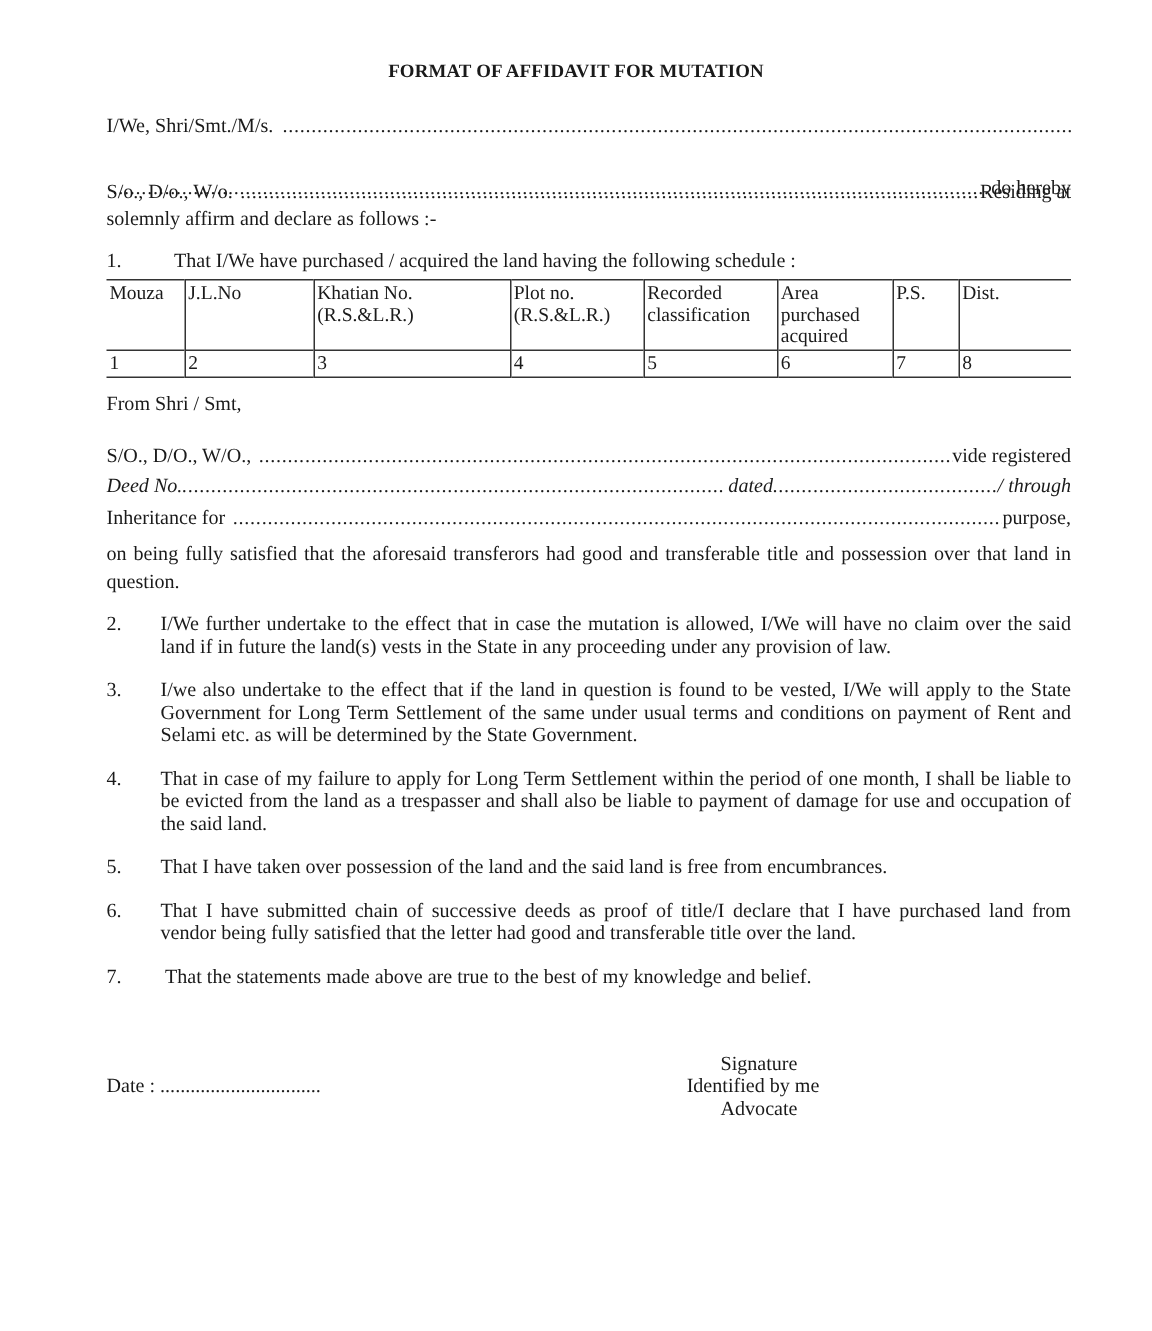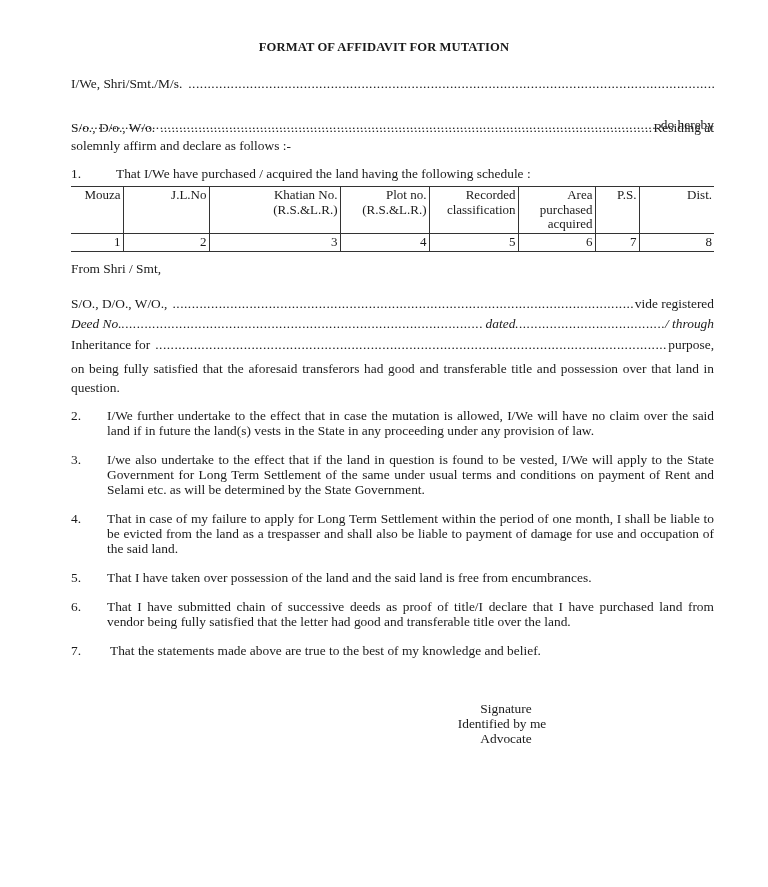--- a/index.html
+++ b/index.html
@@ -18,21 +18,21 @@
   .fillrow .dots { flex: 1; overflow: hidden; white-space: nowrap; letter-spacing: 0.5px; }
   .fillrow .dots::after { content: "................................................................................................................................................................................................................................................................"; }
   .num { position: absolute; left: 71px; }
   .para { position: absolute; left: 107px; width: 607px; line-height: 15px; text-align: justify; }
   .para.last { text-align-last: left; }
   table.sched {
     position: absolute; left: 71px; top: 186px; width: 643px;
     border-collapse: collapse; font-size: 13px; line-height: 14.5px;
   }
   table.sched td, table.sched th {
-    border-left: 1px solid #333; padding: 1px 2px; text-align: right;
+    border-left: 1px solid #333; padding: 1px 2px; text-align: left;
     vertical-align: top; font-weight: normal;
   }
   table.sched tr > *:first-child { border-left: none; }
   table.sched thead tr { border-top: 1px solid #333; border-bottom: 1px solid #333; }
   table.sched tbody tr { border-bottom: 1px solid #333; }
   table.sched thead th { height: 44px; }
   .sig { position: absolute; text-align: center; width: 140px; left: 436px; }
 </style>
 </head>
 <body>
@@ -128,17 +128,21 @@
 
   <div class="num" style="top:570px;">5.</div>
   <div class="para last" style="top:570px;">That I have taken over possession of the land and the said land is free from encumbrances.</div>
 
   <div class="num" style="top:599px;">6.</div>
   <div class="para last" style="top:599px;">That I have submitted chain of successive deeds as proof of title/I declare that I have purchased land from vendor being fully satisfied that the letter had good and transferable title over the land.</div>
 
   <div class="num" style="top:643px;">7.</div>
   <div class="para last" style="top:643px; left:110px;">That the statements made above are true to the best of my knowledge and belief.</div>
 
+  <div class="line" style="top:716px; width:300px;">
+    <span>Date :</span>
+    <span>................................</span>
+  </div>
   <div class="sig" style="top:701px; left:436px;">Signature</div>
   <div class="sig" style="top:716px; left:432px;">Identified by me</div>
   <div class="sig" style="top:731px; left:436px;">Advocate</div>
 
 </div>
 
 </body></html>

